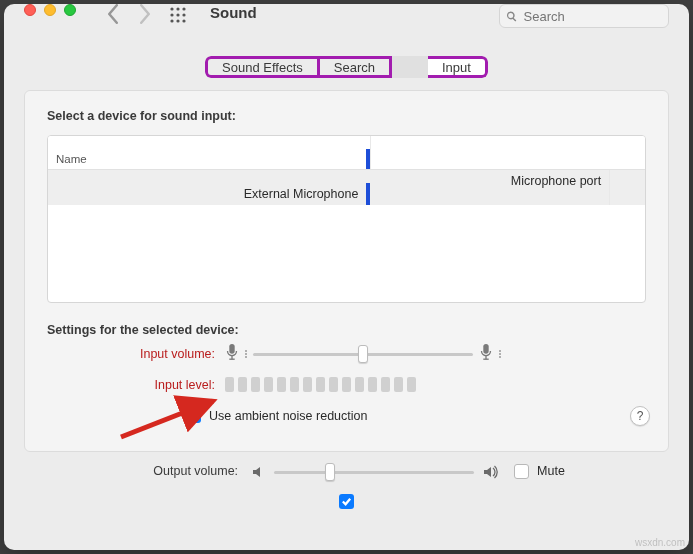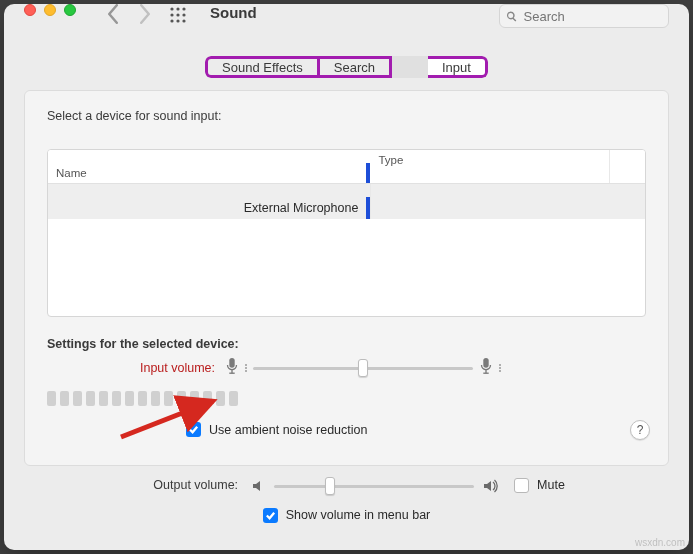--- a/index.html
+++ b/index.html
@@ -39,21 +39,21 @@
   background: #ececec;
 }
 .tab:not(:first-child) { border-left: none; }
 .tab:first-child { border-radius: 6px 0 0 6px; }
 .tab:last-child { border-radius: 0 6px 6px 0; margin-left: 36px; }
 .tab.active { background: #fff; }
 .panel {
   background: #f4f4f4; border: 1px solid #dcdcdc; border-radius: 6px; padding: 18px 22px 16px;
   display: flex; flex-direction: column;
 }
-.section-label { font-size: 12.5px; font-weight: 400; color: #3a3a3a; margin-bottom: 26px; }
+.section-label { font-size: 12.5px; font-weight: 700; color: #3a3a3a; margin-bottom: 12px; }
 .table {
   border: 1px solid #d6d6d6; border-radius: 4px; overflow: hidden; background: #fff;
 }
 .thead, .trow { display: flex; font-size: 11.5px; }
 .thead { background: #fff; border-bottom: 1px solid #e1e1e1; }
 .th, .td { padding: 4px 8px; }
 .col-name { flex: 0 0 54%; border-right: 4px solid #1d4ed8; margin-top: 13px; }
 .col-type { flex: 0 0 40%; }
 .col-spacer { flex: 1; border-left: 1px solid #e8e8e8; }
 .thead .th { color: #555; font-weight: 400; }
@@ -154,26 +154,26 @@
       <div class="tab">Search</div>
       <div class="tab active">Input</div>
     </div>
 
     <div class="panel" style="position:relative;">
       <div class="section-label">Select a device for sound input:</div>
 
       <div class="table">
         <div class="thead">
           <div class="th col-name">Name</div>
-          <div class="th col-type">Type</div>
           <div class="th col-spacer"></div>
         </div>
         <div class="tbody">
           <div class="trow">
             <div class="td col-name">External Microphone</div>
+            <div class="td col-type">Microphone port</div>
             <div class="td col-spacer"></div>
           </div>
         </div>
       </div>
 
       <div class="settings-label">Settings for the selected device:</div>
 
       <div class="row">
         <div class="row-label">Input volume:</div>
         <div class="slider-wrap">
@@ -204,20 +204,21 @@
           </span>
           <span style="display:flex;flex-direction:column;gap:1px;">
             <span style="width:2px;height:2px;background:#9a9a9a;border-radius:50%;"></span>
             <span style="width:2px;height:2px;background:#9a9a9a;border-radius:50%;"></span>
             <span style="width:2px;height:2px;background:#9a9a9a;border-radius:50%;"></span>
           </span>
         </div>
       </div>
 
       <div class="row">
+        <div class="row-label">Input level:</div>
         <div class="level-bars" id="level-bars">
             <div class="bar"></div>
             <div class="bar"></div>
             <div class="bar"></div>
             <div class="bar"></div>
             <div class="bar"></div>
             <div class="bar"></div>
             <div class="bar"></div>
             <div class="bar"></div>
             <div class="bar"></div>
@@ -275,19 +276,18 @@
         </span>
         <div class="chk unchecked" style="margin-left:8px;"></div>
         <div class="chk-label">Mute</div>
       </div>
       <div class="out-row">
         <div class="chk">
           <svg viewBox="0 0 12 12">
               <path d="M2 6l3 3 5-6"></path>
             </svg>
         </div>
-        <div class="chk-label">Show volume in menu bar</div>
       </div>
     </div>
   </div>
 
   <div class="wm">wsxdn.com</div>
 </div>
 
 </body></html>

